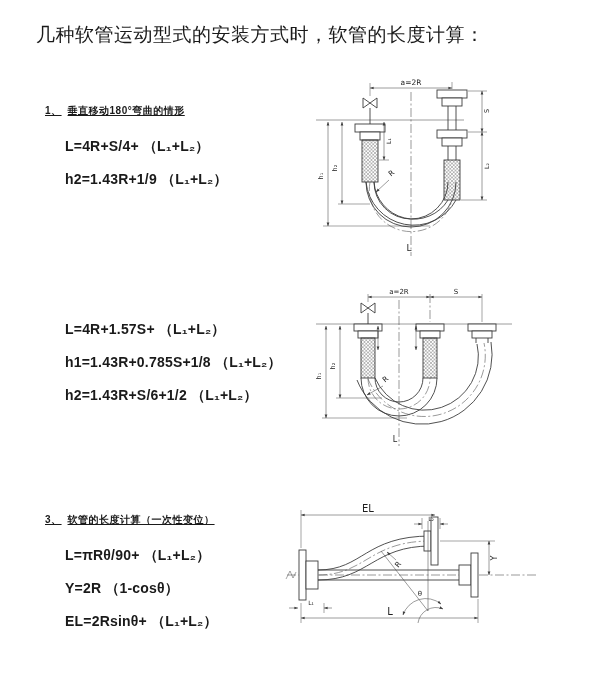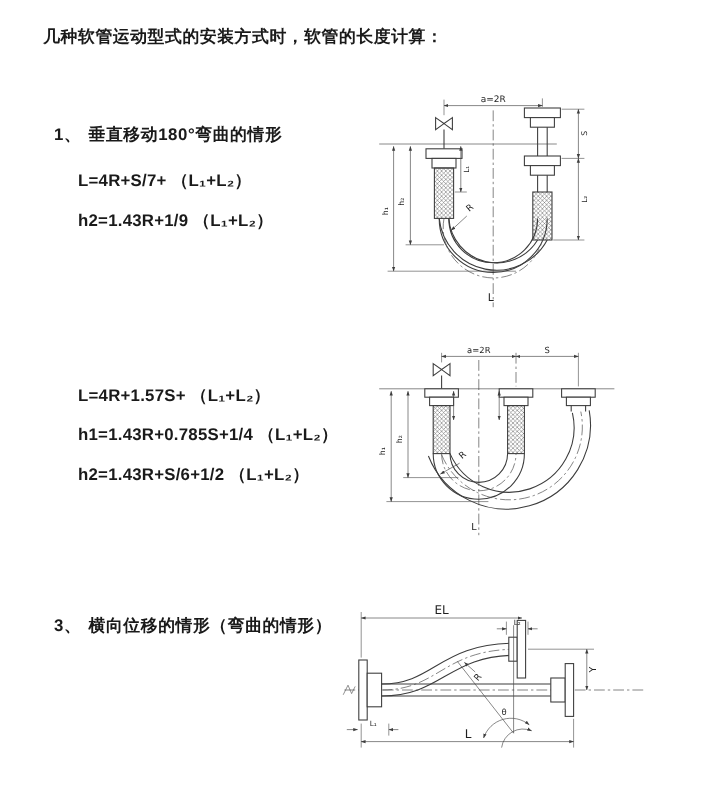--- a/index.html
+++ b/index.html
@@ -1,57 +1,62 @@
 <!DOCTYPE html>
 <html><head>
 <meta charset="utf-8">
 <style>
   html,body{margin:0;padding:0;}
   body{
     width:600px;height:675px;position:relative;background:#ffffff;
     font-family:"Liberation Sans","DejaVu Sans",sans-serif;color:#1a1a1a;overflow:hidden;
   }
-  .title{position:absolute;left:36px;top:22px;font-size:14px;font-weight:700;letter-spacing:.5px;}
+  .title{position:absolute;left:36px;top:22px;font-size:19px;font-weight:400;letter-spacing:.5px;}
   .section{position:absolute;left:45px;}
-  .sec-head{font-size:14px;font-weight:700;letter-spacing:.5px;white-space:nowrap;}
+  .sec-head{font-size:10px;font-weight:700;letter-spacing:.5px;white-space:nowrap;text-decoration:underline;}
   .sec-num{margin-right:6px;}
   .formulas{margin:12px 0 0 20px;}
   .formula{font-size:14px;font-weight:700;line-height:33px;white-space:pre;letter-spacing:.2px;}
   .diagram{position:absolute;}
   svg{display:block;}
   svg text{font-family:"DejaVu Sans","Liberation Sans",sans-serif;fill:#1f1f1f;}
   .dw{stroke:#3d3d3d;stroke-width:.9;fill:none;}              
   .fl{stroke:#3d3d3d;stroke-width:.9;fill:#ffffff;}           
   .dim{stroke:#4a4a4a;stroke-width:.55;fill:none;}            
   .cl{stroke:#555;stroke-width:.6;fill:none;stroke-dasharray:9 2.5 2 2.5;} 
   .thin{stroke:#4a4a4a;stroke-width:.5;fill:none;}
 </style>
 </head>
 <body>
 
 <div class="title">几种软管运动型式的安装方式时，软管的长度计算：</div>
 
 <div class="section" style="top:104px">
   <div class="sec-head"><span class="sec-num">1、</span><span>垂直移动180°弯曲的情形</span></div>
   <div class="formulas">
-    <div class="formula">L=4R+S/7+ （L₁+L₂）</div>
+    <div class="formula">L=4R+S/4+ （L₁+L₂）</div>
     <div class="formula">h2=1.43R+1/9 （L₁+L₂）</div>
   </div>
 </div>
 
 <div class="section" style="top:301px">
   <div class="formulas">
     <div class="formula">L=4R+1.57S+ （L₁+L₂）</div>
-    <div class="formula">h1=1.43R+0.785S+1/4 （L₁+L₂）</div>
+    <div class="formula">h1=1.43R+0.785S+1/8 （L₁+L₂）</div>
     <div class="formula">h2=1.43R+S/6+1/2 （L₁+L₂）</div>
   </div>
 </div>
 
 <div class="section" style="top:513px">
-  <div class="sec-head"><span class="sec-num">3、</span><span>横向位移的情形（弯曲的情形）</span></div>
+  <div class="sec-head"><span class="sec-num">3、</span><span>软管的长度计算（一次性变位）</span></div>
+  <div class="formulas">
+    <div class="formula">L=πRθ/90+ （L₁+L₂）</div>
+    <div class="formula">Y=2R （1-cosθ）</div>
+    <div class="formula">EL=2Rsinθ+ （L₁+L₂）</div>
+  </div>
 </div>
 
 <div class="diagram" style="left:312px;top:76px">
 <svg width="212" height="182" viewBox="0 0 212 182">
   <defs>
     <marker id="a1" viewBox="0 0 8 8" refX="7.5" refY="4" markerWidth="7" markerHeight="7" orient="auto-start-reverse">
       <path d="M0,1.2 L8,4 L0,6.8 Z" fill="#3d3d3d"></path>
     </marker>
     <pattern id="p1" width="3.5" height="3.5" patternUnits="userSpaceOnUse">
       <path d="M0,0 L3.5,3.5 M3.5,0 L0,3.5" stroke="#777" stroke-width="0.5"></path>

